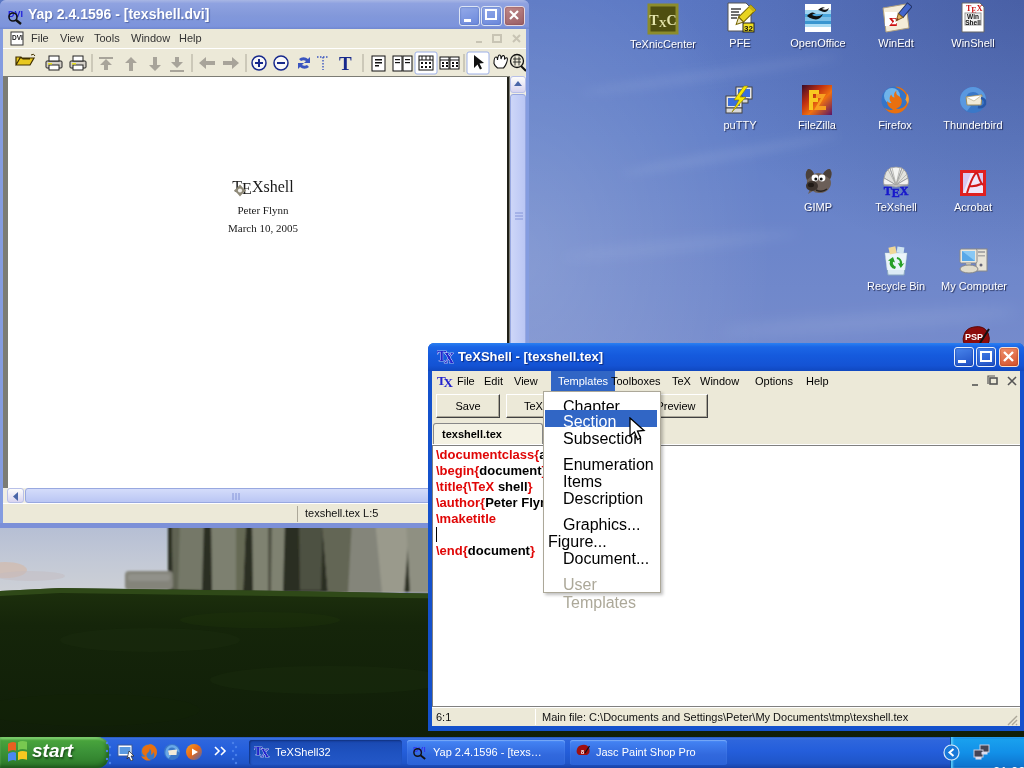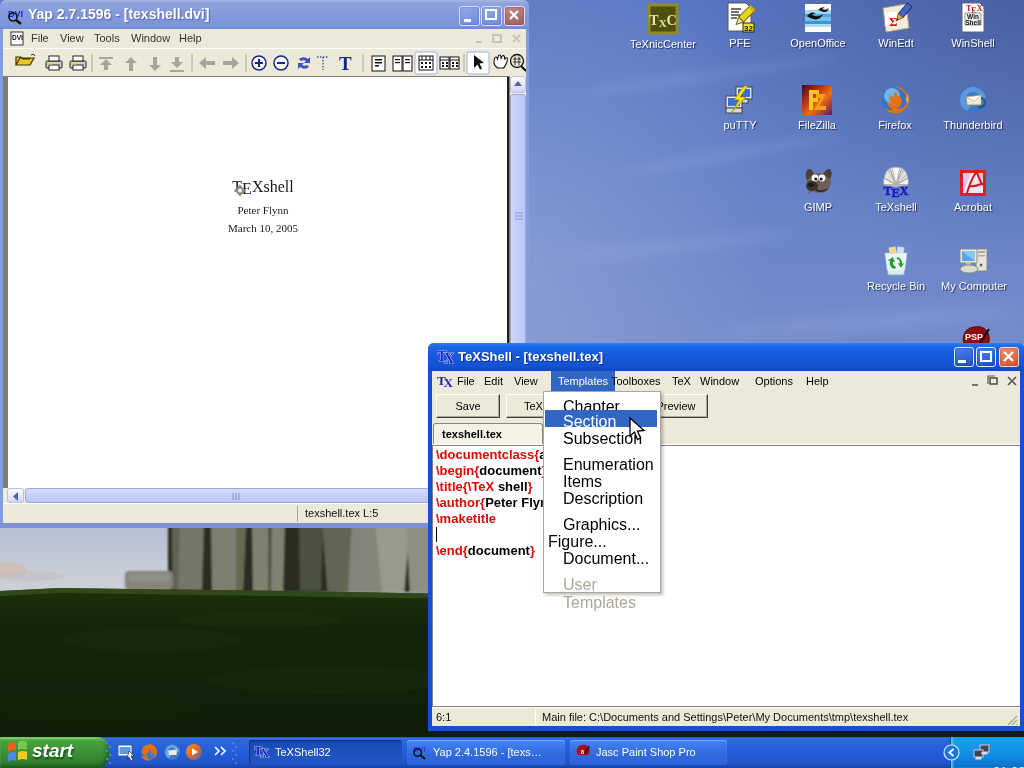--- a/index.html
+++ b/index.html
@@ -265,21 +265,21 @@
 </div>
 
 <div id="yap" class="win" style="left:0;top:0;width:529px;height:528px;background:#849ce0;border-radius:6px 6px 0 0;">
 
   <div class="abs" style="left:0;top:0;width:529px;height:29px;border-radius:6px 6px 0 0;background:linear-gradient(180deg,#a8b6e4 0%,#8fa2e0 12%,#8298da 55%,#7d94dc 90%,#7088d0 100%);">
     <svg class="abs" style="left:7px;top:8px;" width="17" height="17" viewBox="0 0 17 17">
         <text x="1" y="9" font-size="9" font-weight="bold" fill="#2222dd" font-family="Liberation Sans">DVI</text>
         <circle cx="6" cy="9" r="4" fill="none" stroke="#111" stroke-width="1.6"></circle>
         <line x1="9" y1="12" x2="14" y2="16" stroke="#111" stroke-width="2.4"></line>
       </svg>
-    <span class="abs" style="left:28px;top:6px;font-size:14px;font-weight:bold;color:#fff;text-shadow:1px 1px 1px #5568a8;">Yap 2.7.1596 - [texshell.dvi]</span>
+    <span class="abs" style="left:28px;top:6px;font-size:14px;font-weight:bold;color:#fff;text-shadow:1px 1px 1px #5568a8;">Yap 2.4.1596 - [texshell.dvi]</span>
     <div class="tbtn" style="top:6px;left:459px;background:linear-gradient(160deg,#94aae8,#6a88dc);border:1px solid #dce4f4;box-shadow:inset 0 0 2px #4a66b0;"><svg width="19" height="18">
           <rect x="4" y="12" width="7" height="3" fill="#fff"></rect>
         </svg></div>
     <div class="tbtn" style="top:6px;left:481px;background:linear-gradient(160deg,#94aae8,#6a88dc);border:1px solid #dce4f4;box-shadow:inset 0 0 2px #4a66b0;"><svg width="19" height="18">
           <rect x="4" y="3" width="10" height="9" fill="none" stroke="#fff" stroke-width="2"></rect>
         </svg></div>
     <div class="tbtn" style="top:6px;left:504px;background:linear-gradient(160deg,#c08888,#9a5f66);border:1px solid #e8d8dc;box-shadow:inset 0 0 2px #7a4048;"><svg width="19" height="18">
           <path d="M5,4 L13,12 M13,4 L5,12" stroke="#fff" stroke-width="2.2"></path>
         </svg></div>
   </div>

